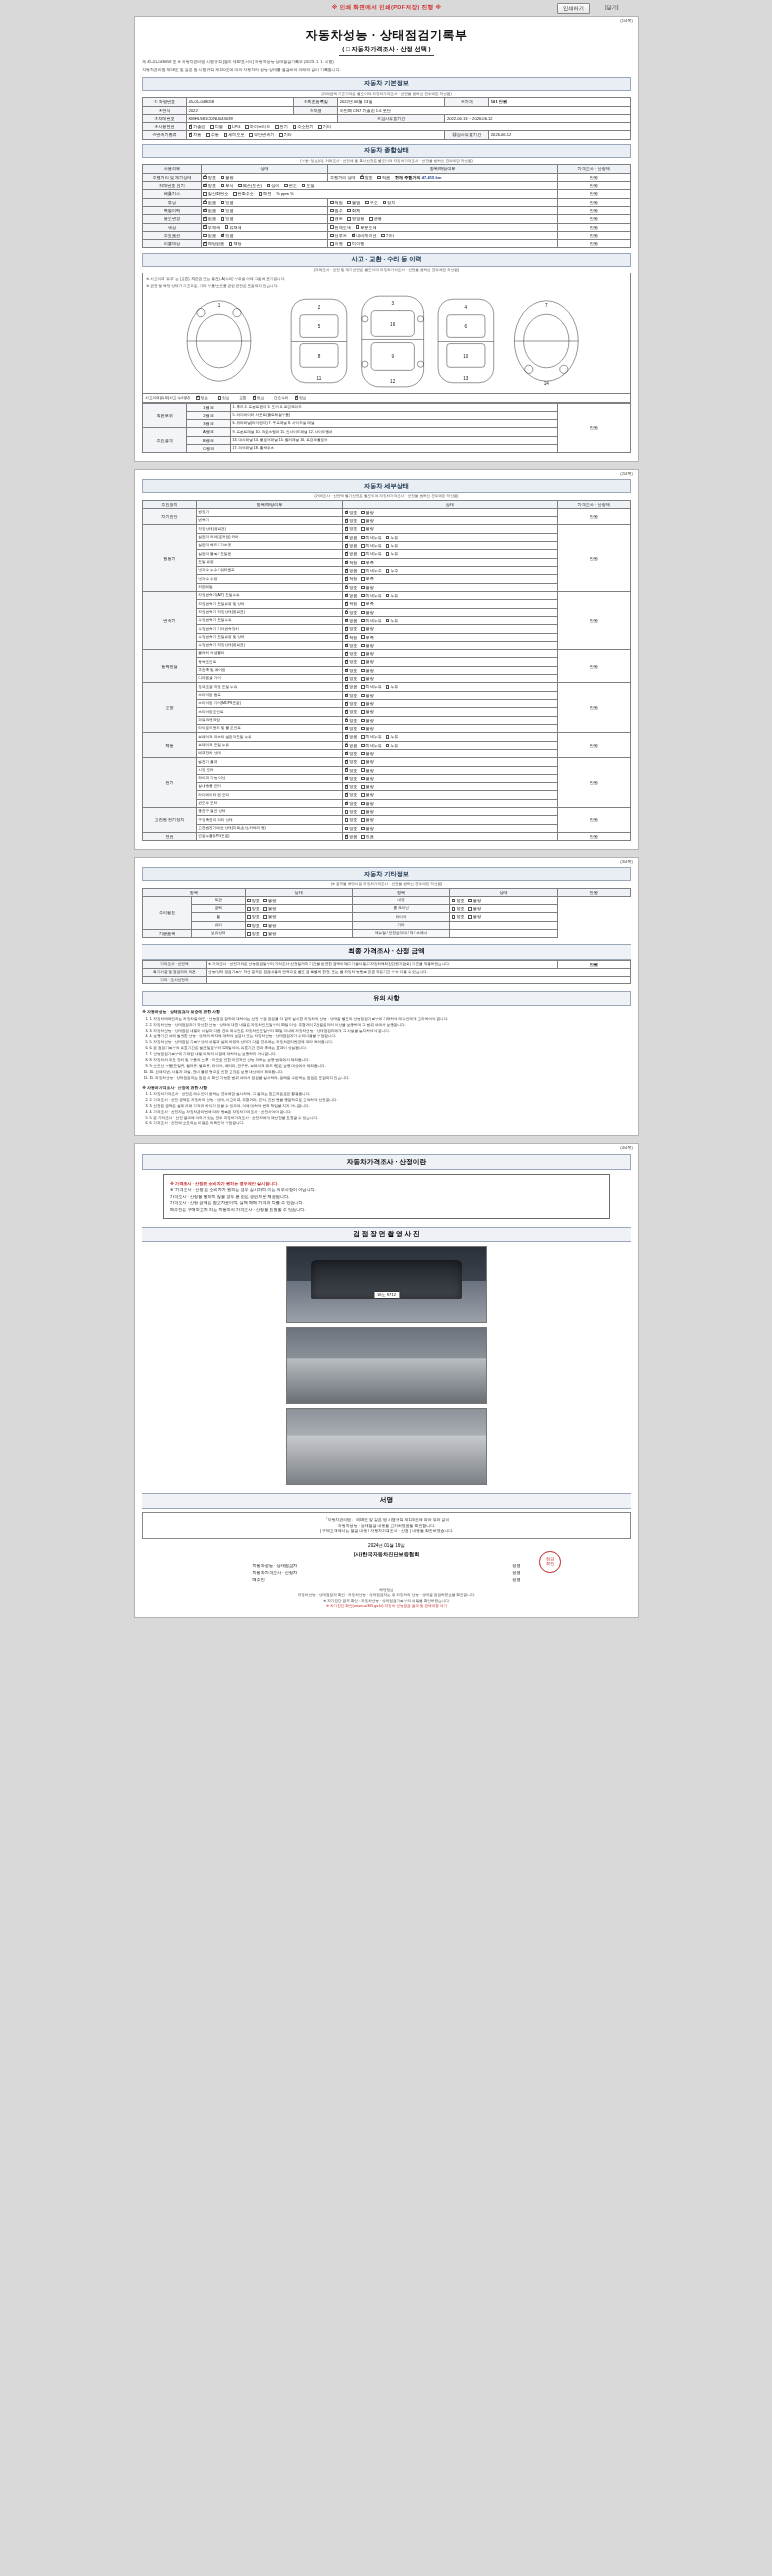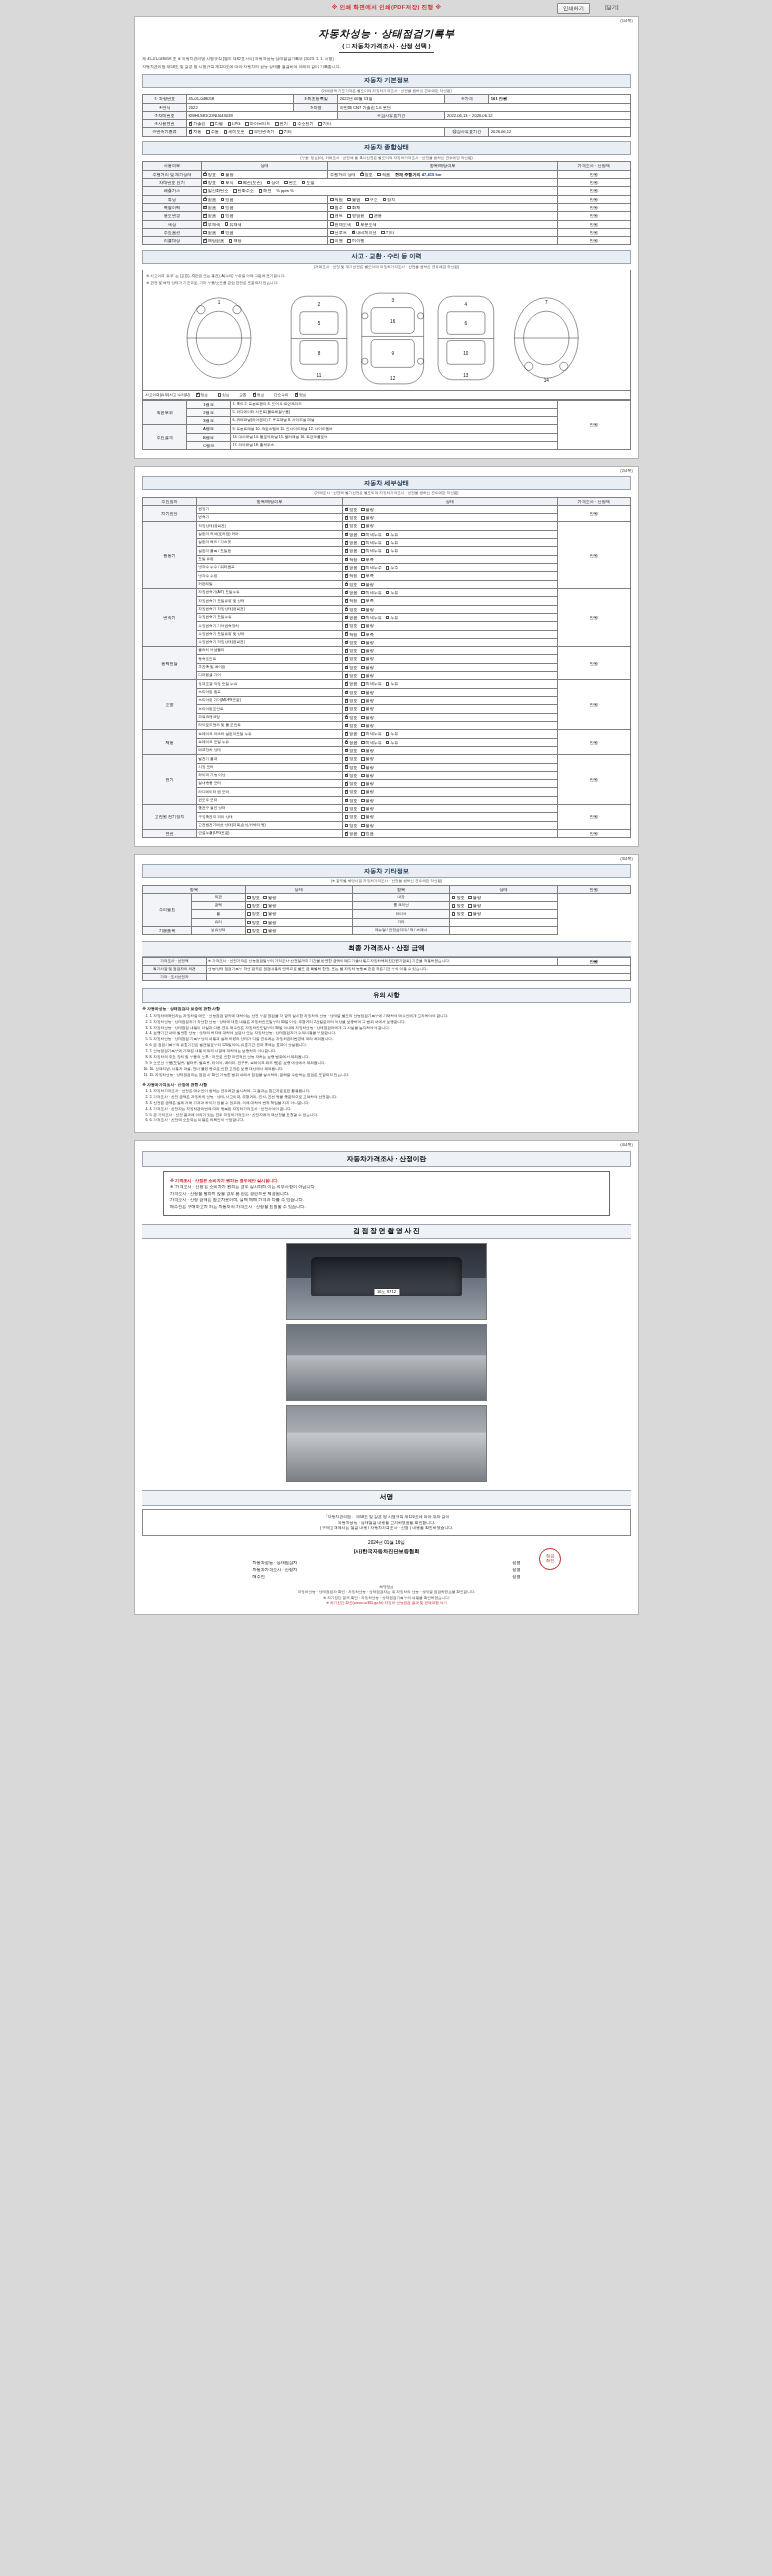--- a/index.html
+++ b/index.html
@@ -31,21 +31,21 @@
     font-size: 5.2px; padding: 1px 5.2px; border-radius: 1px; color: #222;
   }
   .topbar .tb-close {
     position: absolute; right: 20.6px; top: 3.6px; font-size: 5.2px; color: #333;
   }
   .pagenum {
     position: absolute; right: 5.2px; top: 1px; font-size: 4.1px; color: #444;
   }
   .doc-title-wrap { text-align: center; margin: 5.2px 0 2.1px 0; }
   .doc-title {
-    font-size: 10px; font-weight: bold; letter-spacing: 0.5px; color: #111; font-style: italic;
+    font-size: 12px; font-weight: bold; letter-spacing: 0.5px; color: #111;
   }
   .doc-sub {
     font-size: 6.2px; font-weight: bold; margin-top: 1.5px;
     display: inline-block; border-bottom: 0.5px solid #444; padding: 0 3.1px 1px 3.1px;
   }
   .doc-legal {
     font-size: 3.9px; color: #333; margin: 2.6px 0 3.1px 0; line-height: 1.35;
   }
   .secbar {
     background: #e9eef5; border: 0.5px solid #9aa7b8; text-align: center;

